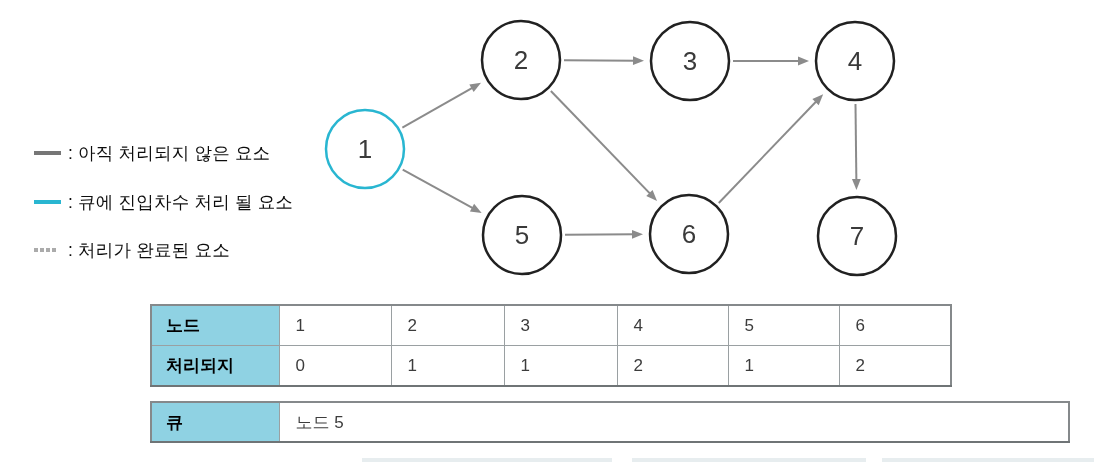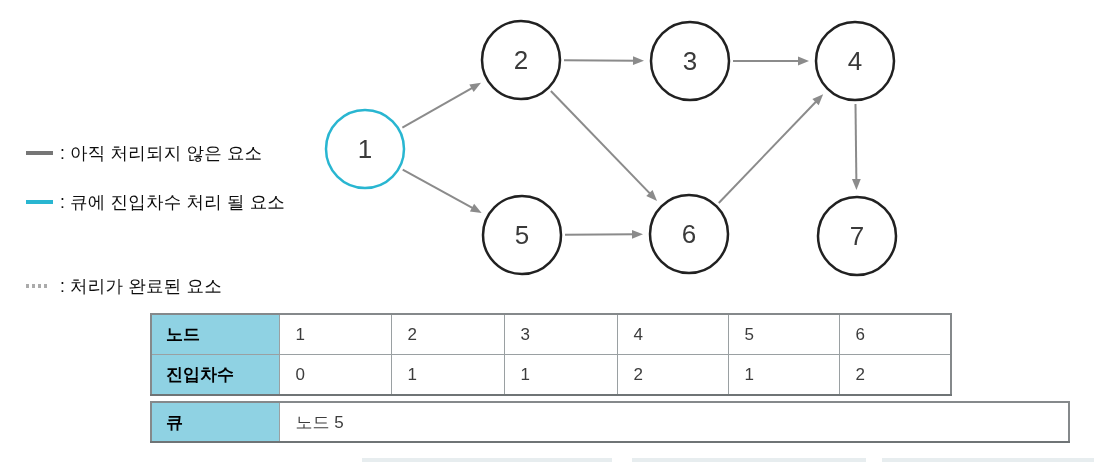--- a/index.html
+++ b/index.html
@@ -10,35 +10,35 @@
     overflow:hidden;
     font-family:"Liberation Sans", sans-serif;
     color:#111;
   }
   
   #graph-svg{position:absolute;left:0;top:0;}
   .node-label{font-family:"Liberation Sans", sans-serif;font-size:26px;fill:#3a3a3a;}
   
   .legend{position:absolute;left:22px;top:0;}
   .legend-item{
-    position:absolute;left:4px;
+    position:absolute;left:12px;
     display:flex;
     height:24px;white-space:nowrap;
   }
   .legend-item .swatch-box{width:34px;display:flex;align-items:center;}
   .swatch-solid-gray{width:27px;height:4px;background:#767676;}
   .swatch-solid-cyan{width:27px;height:4px;background:#29b6d1;}
   .swatch-dotted-gray{
     width:24px;height:3.5px;
     background:repeating-linear-gradient(90deg,#ababab 0 3.5px,transparent 3.5px 6px);
   }
   .legend-label{font-size:17.5px;font-weight:500;color:#0d0d0d;letter-spacing:.2px;}
   
   table{border-collapse:collapse;table-layout:fixed;position:absolute;background:#fff;}
-  #degree-table{left:150px;top:313px;width:728px;}
+  #degree-table{left:150px;top:304px;width:728px;}
   #queue-table{left:150px;top:401px;width:920px;}
   td,th{
     border:1.6px solid #9aa0a2;
     font-size:17px;
     height:39px;
     padding:0 0 0 16px;
     text-align:left;
     vertical-align:middle;
     color:#3c3c3c;
     overflow:hidden;
@@ -130,21 +130,21 @@
           <span class="swatch-solid-gray"></span>
         </span>
       <span class="legend-label">: 아직 처리되지 않은 요소</span>
     </div>
     <div class="legend-item" style="top:190px;">
       <span class="swatch-box">
           <span class="swatch-solid-cyan"></span>
         </span>
       <span class="legend-label">: 큐에 진입차수 처리 될 요소</span>
     </div>
-    <div class="legend-item" style="top:238px;margin-top:36px;">
+    <div class="legend-item" style="top:238px;">
       <span class="swatch-box">
           <span class="swatch-dotted-gray"></span>
         </span>
       <span class="legend-label">: 처리가 완료된 요소</span>
     </div>
   </div>
 
   <table id="degree-table">
     <colgroup>
       <col style="width:128px">
@@ -161,21 +161,21 @@
       <th class="hdr">노드</th>
       <td>1</td>
       <td>2</td>
       <td>3</td>
       <td>4</td>
       <td>5</td>
       <td>6</td>
       <td>7</td>
     </tr>
     <tr>
-      <th class="hdr">진입차수</th>
+      <th class="hdr">처리되지</th>
       <td>0</td>
       <td>1</td>
       <td>1</td>
       <td>2</td>
       <td>1</td>
       <td>2</td>
       <td>1</td>
     </tr>
   </tbody>
     </table>

